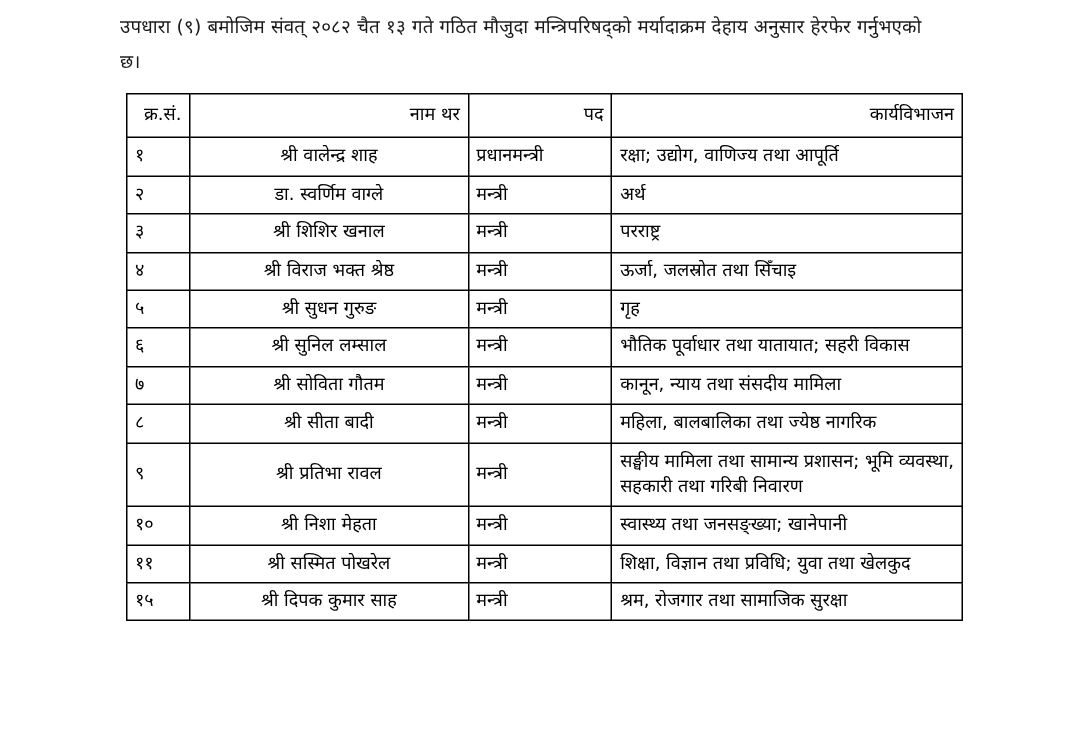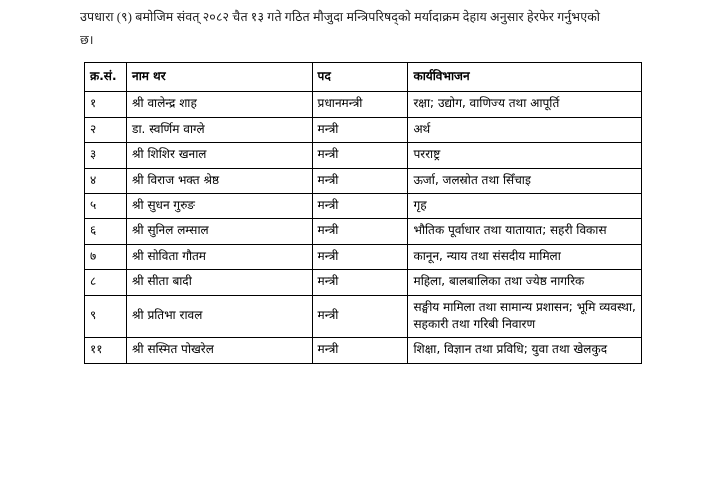--- a/index.html
+++ b/index.html
@@ -22,52 +22,51 @@
   }
   .intro {
     position: absolute;
     left: 80px;
     top: 6px;
     width: 600px;
     font-size: 12.5px;
     line-height: 1.85;
     color: #1a1a1a;
     letter-spacing: 0.1px;
-    font-family: Liberation Serif, serif;
   }
   .intro .line2 {
     display: block;
   }
   table.cabinet {
     position: absolute;
     left: 84px;
     top: 62px;
     width: 558px;
     border-collapse: collapse;
     font-size: 12px;
     color: #000;
   }
   table.cabinet td, table.cabinet th {
     border: 1px solid #000;
     padding: 3px 5px 4px 5px;
     vertical-align: middle;
     line-height: 1.45;
   }
   table.cabinet th {
-    font-weight: bold;
-    text-align: left;
+    font-weight: normal;
+    text-align: right;
     padding-top: 5px;
     padding-bottom: 6px;
   }
   col.c-sn { width: 42px; }
   col.c-name { width: 186px; }
   col.c-post { width: 96px; }
   col.c-dept { width: 234px; }
   .col-sn { text-align: left; padding-left: 8px; }
-  .col-name { text-align: left; }
+  .col-name { text-align: center; }
   .col-post { text-align: left; margin-left: 13px; }
   .col-dept { text-align: left; }
   .th-sn { padding-left: 6px; }
   .th-name { }
   .th-post { }
   .th-dept { }
   .two-line { line-height: 1.55; margin-left: 44px; }
 </style>
 </head>
 <body>
@@ -143,21 +142,33 @@
         <td class="col-post">मन्त्री</td>
         <td class="col-dept">महिला, बालबालिका तथा ज्येष्ठ नागरिक</td>
       </tr>
       <tr>
         <td class="col-sn">९</td>
         <td class="col-name">श्री प्रतिभा रावल</td>
         <td class="col-post">मन्त्री</td>
         <td class="col-dept two-line">सङ्घीय मामिला तथा सामान्य प्रशासन; भूमि व्यवस्था, सहकारी तथा गरिबी निवारण</td>
       </tr>
       <tr>
+        <td class="col-sn">१०</td>
+        <td class="col-name">श्री निशा मेहता</td>
+        <td class="col-post">मन्त्री</td>
+        <td class="col-dept">स्वास्थ्य तथा जनसङ्ख्या; खानेपानी</td>
+      </tr>
+      <tr>
         <td class="col-sn">११</td>
         <td class="col-name">श्री सस्मित पोखरेल</td>
         <td class="col-post">मन्त्री</td>
         <td class="col-dept">शिक्षा, विज्ञान तथा प्रविधि; युवा तथा खेलकुद</td>
+      </tr>
+      <tr>
+        <td class="col-sn">१५</td>
+        <td class="col-name">श्री दिपक कुमार साह</td>
+        <td class="col-post">मन्त्री</td>
+        <td class="col-dept">श्रम, रोजगार तथा सामाजिक सुरक्षा</td>
       </tr>
     </tbody>
   </table>
 
 </div>
 
 </body></html>

